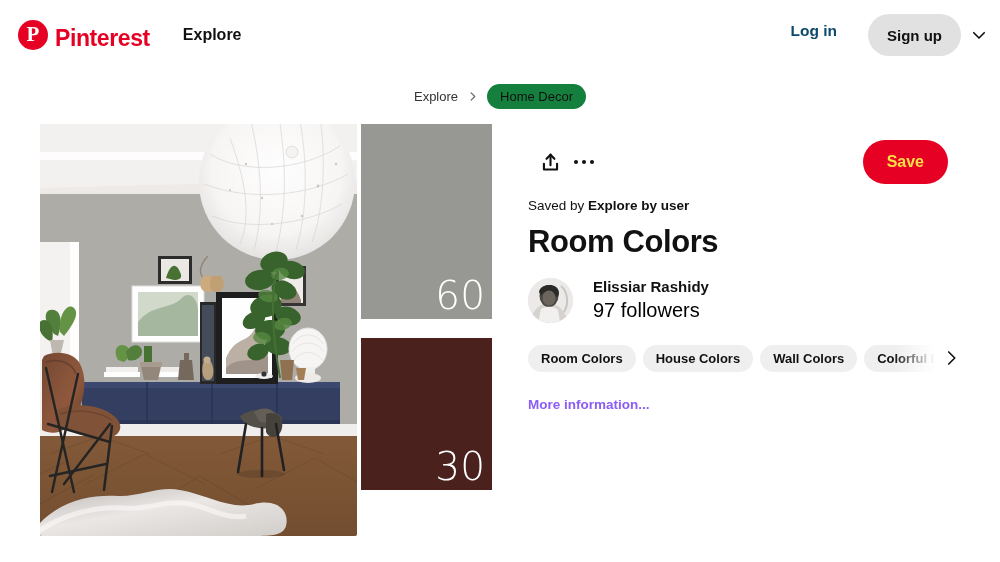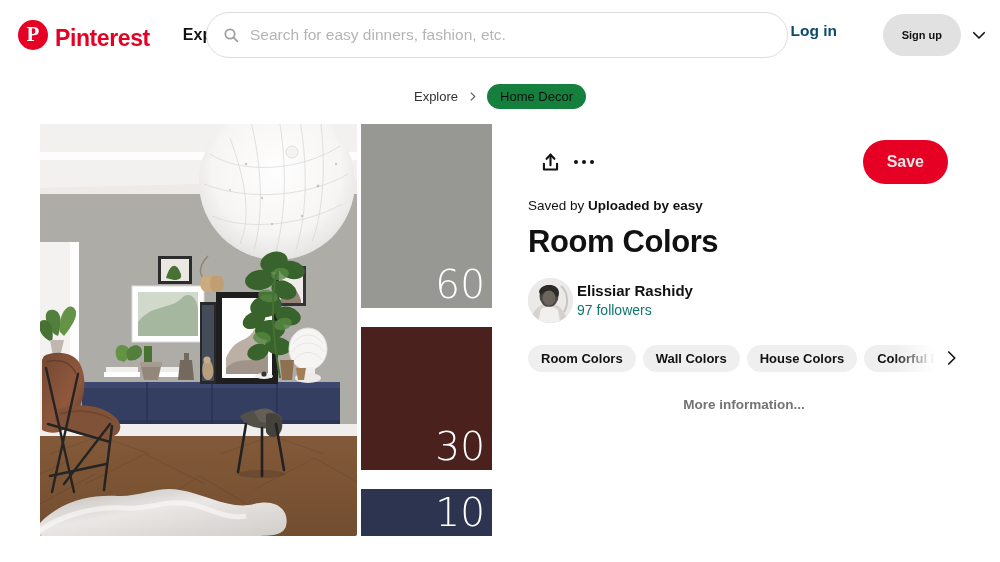--- a/index.html
+++ b/index.html
@@ -59,21 +59,21 @@
   .search-input::placeholder { color: #b5b5b5; }
   .btn-login {
     position: absolute; right: 163px; top: 22px;
     font-size: 15.5px; font-weight: bold; color: #0c4a6e;
     cursor: pointer;
   }
   .btn-signup {
     position: absolute; right: 39px; top: 14px;
     height: 42px; padding: 0 19px;
     background: #e1e1e1; color: #111111;
-    font-size: 11px; font-weight: bold;
+    font-size: 15px; font-weight: bold;
     border: none; border-radius: 21px; cursor: pointer;
     font-family: "Liberation Sans", sans-serif;
   }
   .header-caret {
     position: absolute; right: 12px; top: 26px;
     width: 18px; height: 18px; cursor: pointer;
   }
 
   
   .breadcrumb {
@@ -132,44 +132,44 @@
     width: 34px; height: 34px; border-radius: 50%;
     display: flex; align-items: center; justify-content: center;
     cursor: pointer; background: transparent; border: none;
   }
   .icon-btn:first-child { margin-left: 5px; }
   .dots { display: flex; gap: 3.5px; }
   .dots span { width: 4.5px; height: 4.5px; border-radius: 50%; background: #111; display: block; }
   .btn-save {
     position: absolute; right: 12px; top: 0;
     height: 44px; padding: 0 24px;
-    background: #e60023; color: #e5e5e5;
+    background: #e60023; color: #fde047;
     font-size: 16px; font-weight: bold;
     border: none; border-radius: 22px; cursor: pointer;
     font-family: "Liberation Sans", sans-serif;
   }
   .saved-by {
     margin-top: 14px; font-size: 13.5px; color: #111111;
   }
   .saved-by b { font-weight: bold; }
   .pin-title {
     margin-top: 11px;
     font-size: 31px; font-weight: bold; color: #111111;
     letter-spacing: -0.4px;
   }
   .user-row {
-    margin-top: 18px; display: flex; align-items: center; gap: 4px;
+    margin-top: 18px; display: flex; align-items: center; gap: 20px;
     cursor: pointer;
   }
   .avatar {
     width: 45px; height: 45px; border-radius: 50%;
     overflow: hidden; background: #e9e9e9; flex: 0 0 auto;
   }
   .user-name { font-size: 15px; font-weight: bold; color: #111111; line-height: 1.25; }
-  .user-followers { font-size: 14px; color: #0f766e; line-height: 1.3; }
+  .user-followers { font-size: 20px; color: #000000; line-height: 1.3; }
 
   .tags-row {
     margin-top: 21px; position: relative;
     width: 432px; height: 28px; overflow: hidden;
     display: flex; align-items: center; gap: 7px;
   }
   .tag-chip {
     background: #efefef; color: #111111;
     font-size: 13px; font-weight: bold;
     border-radius: 14px; padding: 6px 13px;
@@ -179,44 +179,37 @@
     position: absolute; right: 0; top: 0; width: 66px; height: 28px;
     background: linear-gradient(to right, rgba(255,255,255,0) 0%, #ffffff 62%);
     pointer-events: none;
   }
   .tags-next {
     position: absolute; right: 0; top: 5px;
     width: 18px; height: 18px; cursor: pointer;
   }
   .more-info {
     margin-top: 25px; font-size: 13.5px; font-weight: bold;
-    color: #737373; cursor: pointer; text-align: center;
+    color: #8b5cf6; cursor: pointer;
   }
 </style>
 </head>
 <body>
 
 <div class="page">
 
   <div class="header">
 
     <div class="logo-wrap">
       <span class="logo-mark">P</span>
       <span class="logo-text">Pinterest</span>
     </div>
 
     <div class="nav-explore">Explore</div>
 
-    <div class="search-wrap">
-      <svg class="search-icon" viewBox="0 0 24 24">
-        <circle cx="10.5" cy="10.5" r="7" fill="none" stroke="#5f5f5f" stroke-width="2.6"></circle>
-        <line x1="15.7" y1="15.7" x2="21.5" y2="21.5" stroke="#5f5f5f" stroke-width="2.6" stroke-linecap="round"></line>
-      </svg>
-      <input class="search-input" type="text" placeholder="Search for easy dinners, fashion, etc." style="">
-    </div>
 
     <div class="btn-login">Log in</div>
     <button class="btn-signup">Sign up</button>
 
     <svg class="header-caret" viewBox="0 0 24 24">
       <polyline points="5,9 12,16 19,9" fill="none" stroke="#111" stroke-width="2.2" stroke-linecap="round" stroke-linejoin="round"></polyline>
     </svg>
   </div>
 
   <div class="breadcrumb">
@@ -429,23 +422,20 @@
       </svg>
     </div>
 
     <div class="swatches">
       <div class="swatch sw-60" style="background:#979793">
         <span>60</span>
       </div>
       <div class="swatch sw-30" style="background:#4a211c">
         <span>30</span>
       </div>
-      <div class="swatch sw-10" style="background:#2d3450">
-        <span>10</span>
-      </div>
     </div>
   </div>
 
   <div class="panel">
 
     <div class="actions-row">
       <button class="icon-btn">
         <svg width="21" height="21" viewBox="0 0 24 24">
           <path d="M12 3 L12 15" stroke="#111" stroke-width="2.4" stroke-linecap="round"></path>
           <polyline points="7.5,7.8 12,3.2 16.5,7.8" fill="none" stroke="#111" stroke-width="2.4" stroke-linecap="round" stroke-linejoin="round"></polyline>
@@ -457,21 +447,21 @@
           <span></span>
             <span></span>
             <span></span>
         </span>
       </button>
       <button class="btn-save">Save</button>
     </div>
 
     <div class="saved-by">
       <span>Saved by</span>
-      <b>Uploaded by easy</b>
+      <b>Explore by user</b>
     </div>
 
     <div class="pin-title">Room Colors</div>
 
     <div class="user-row">
       <span class="avatar">
         <svg width="45" height="45" viewBox="0 0 45 45">
           <rect width="45" height="45" fill="#eceae8"></rect>
           <path d="M0 45 C6 30 14 24 22 25 C31 26 38 34 40 45 Z" fill="#d6d3cf"></path>
           <ellipse cx="21" cy="18" rx="9.5" ry="11" fill="#4a4742"></ellipse>
@@ -482,22 +472,22 @@
         </svg>
       </span>
       <span>
         <span class="user-name" style="display:block">Elissiar Rashidy</span>
         <span class="user-followers" style="display:block">97 followers</span>
       </span>
     </div>
 
     <div class="tags-row">
       <span class="tag-chip">Room Colors</span>
+      <span class="tag-chip">House Colors</span>
       <span class="tag-chip">Wall Colors</span>
-      <span class="tag-chip">House Colors</span>
       <span class="tag-chip">Colorful Decor</span>
 
       <span class="tags-fade"></span>
       <svg class="tags-next" viewBox="0 0 24 24">
         <polyline points="9,4 17,12 9,20" fill="none" stroke="#111" stroke-width="2.2" stroke-linecap="round" stroke-linejoin="round"></polyline>
       </svg>
     </div>
 
     <div class="more-info">More information...</div>
   </div>

